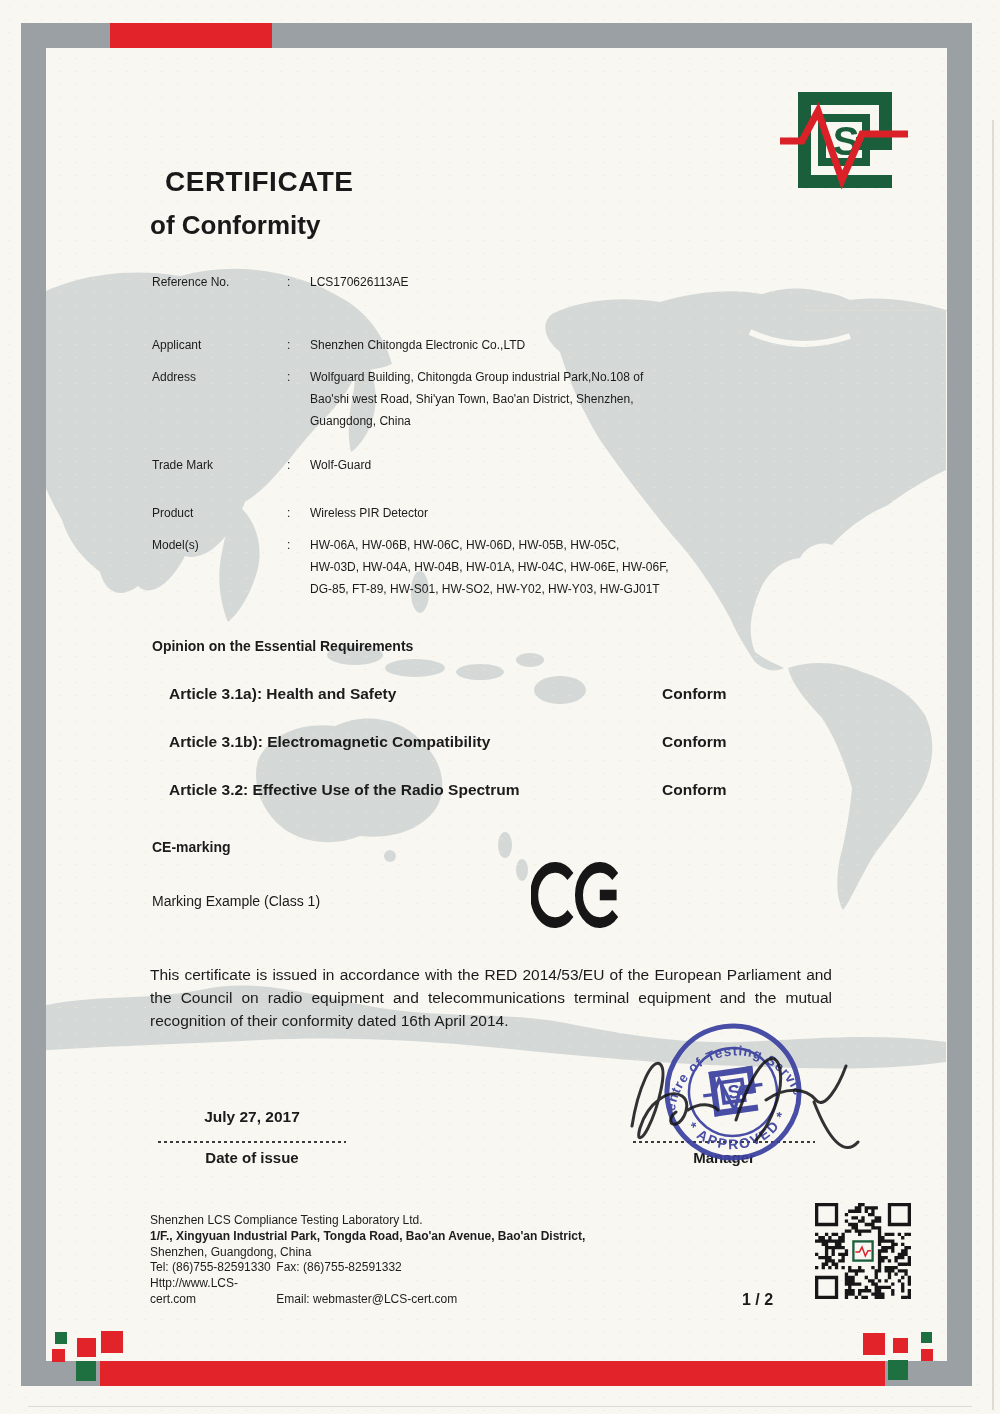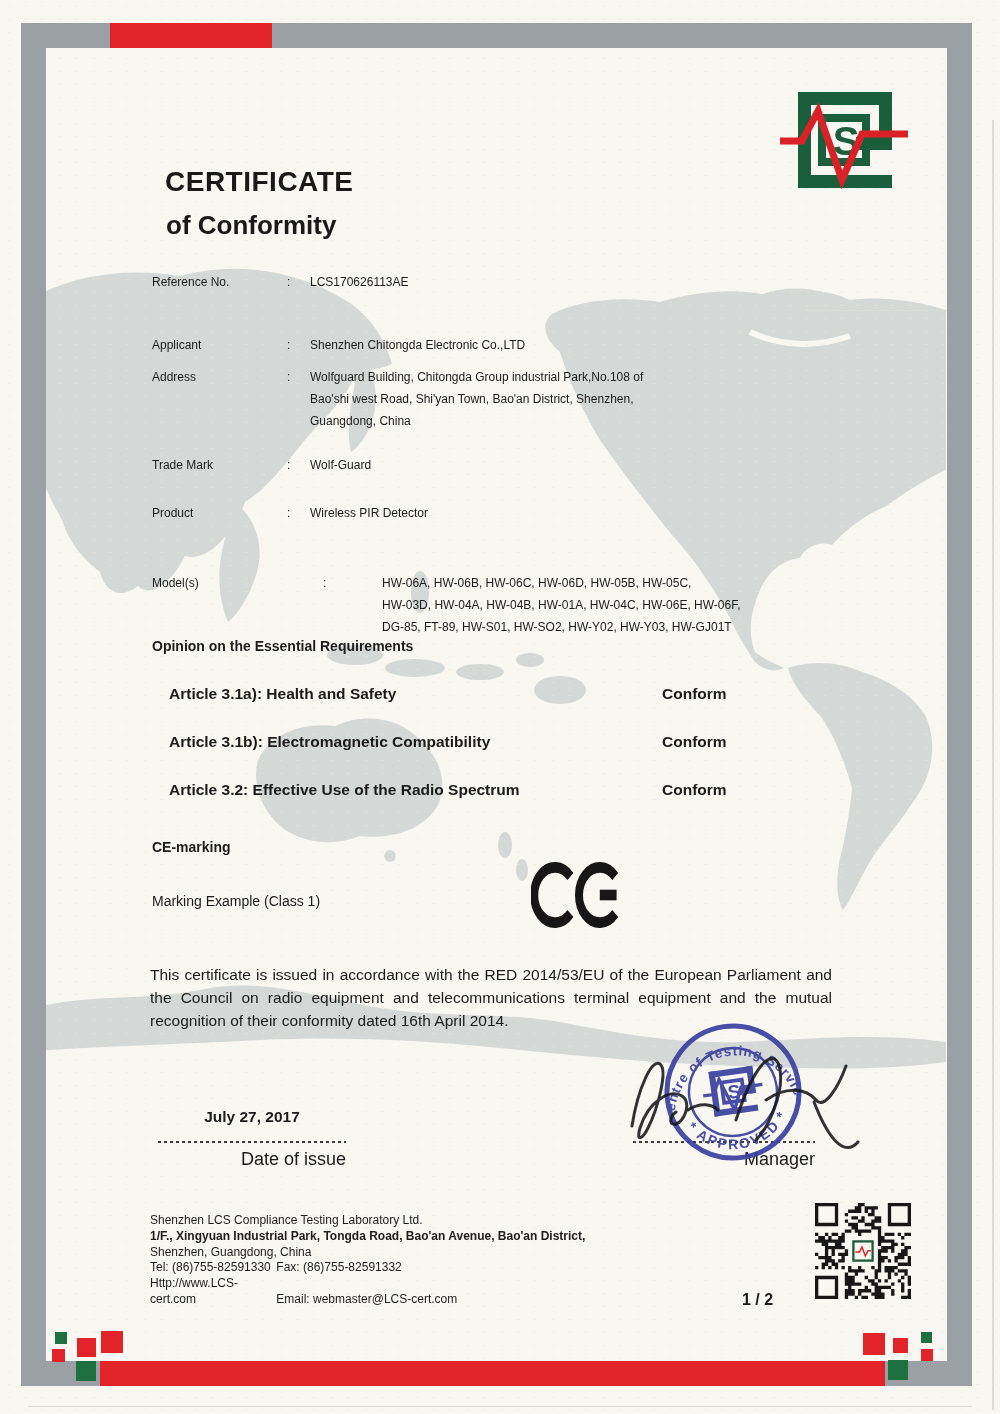--- a/index.html
+++ b/index.html
@@ -19,21 +19,21 @@
   .row{position:absolute;left:152px;width:700px;display:grid;grid-template-columns:135px 23px 542px;
        font-weight:normal;font-size:12px;line-height:22px;z-index:6;}
   .val{white-space:pre-line;}
   .heading{position:absolute;left:152px;font-weight:bold;font-size:14px;z-index:6;}
   .article{position:absolute;left:152px;width:680px;font-weight:bold;font-size:15.5px;z-index:6;margin-left:17px;}
   .article .status{position:absolute;left:493px;top:0;}
   .statement{position:absolute;left:150px;width:682px;font-size:15.5px;line-height:23px;
              text-align:justify;z-index:6;}
   .dash{position:absolute;height:2px;z-index:6;
         background:repeating-linear-gradient(90deg,#3b3b3b 0 3px,transparent 3px 6px);}
-  .small-c{position:absolute;text-align:right;font-weight:normal;font-size:18px;z-index:6;}
+  .small-c{position:absolute;text-align:center;font-weight:bold;font-size:15px;z-index:6;}
   .plain{font-weight:normal;}
   .footer{position:absolute;left:150px;top:1213px;font-size:12px;line-height:15.8px;z-index:6;color:#1d1d1d;}
   .footer .b{font-weight:bold;}
   .fcol{display:inline-block;width:123px;}
   .pageno{position:absolute;left:742px;top:1291px;font-weight:bold;font-size:16px;z-index:6;}
   .stamp{position:absolute;left:648px;top:1007px;z-index:8;transform:rotate(-8deg);opacity:.92;}
   .sig{position:absolute;left:618px;top:1030px;z-index:9;opacity:.88;}
 </style>
 </head>
 <body>
@@ -123,21 +123,21 @@
         <rect x="42" y="34" width="44" height="44" fill="none" stroke="currentColor" stroke-width="8"></rect>
         <text x="66" y="71" font-family="Liberation Sans,sans-serif" font-size="40" font-weight="bold" text-anchor="middle">S</text>
       </g>
       <path id="lcs-zig" d="M0,57 L22,57 L38,27 L62,96 L82,50 L128,50" fill="none" stroke="currentColor" stroke-width="7"></path>
     </defs>
     <use href="#lcs-square" color="#1b5e3b"></use>
     <use href="#lcs-zig" color="#da2128"></use>
   </svg>
 
   <div class="z title" style="left:165px;top:166px;">CERTIFICATE</div>
-  <div class="z subtitle" style="left:166px;top:213px;">of Conformity</div>
+  <div class="z subtitle" style="left:150px;top:213px;">of Conformity</div>
 
   <div class="row" style="top:271px;">
     <span>Reference No.</span>
     <span>:</span>
     <span class="val">LCS170626113AE</span>
   </div>
   <div class="row" style="top:334px;">
     <span>Applicant</span>
     <span>:</span>
     <span class="val">Shenzhen Chitongda Electronic Co.,LTD</span>
@@ -152,21 +152,21 @@
   <div class="row" style="top:454px;">
     <span>Trade Mark</span>
     <span>:</span>
     <span class="val">Wolf-Guard</span>
   </div>
   <div class="row" style="top:502px;">
     <span>Product</span>
     <span>:</span>
     <span class="val">Wireless PIR Detector</span>
   </div>
-  <div class="row" style="top:572px;gap:36px;">
+  <div class="row" style="top:534px;">
     <span>Model(s)</span>
     <span>:</span>
     <span class="val">HW-06A, HW-06B, HW-06C, HW-06D, HW-05B, HW-05C,
 HW-03D, HW-04A, HW-04B, HW-01A, HW-04C, HW-06E, HW-06F,
 DG-85, FT-89, HW-S01, HW-SO2, HW-Y02, HW-Y03, HW-GJ01T</span>
   </div>
 
   <div class="heading" style="top:638px;">Opinion on the Essential Requirements</div>
 
   <div class="article" style="top:685px;">

